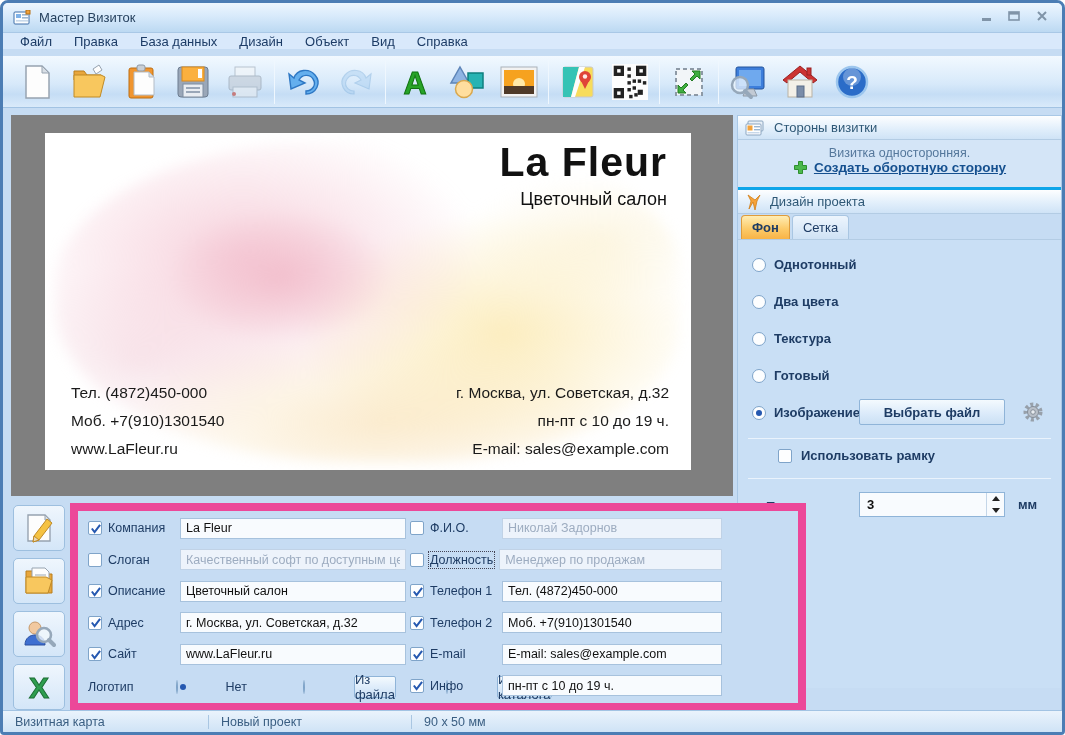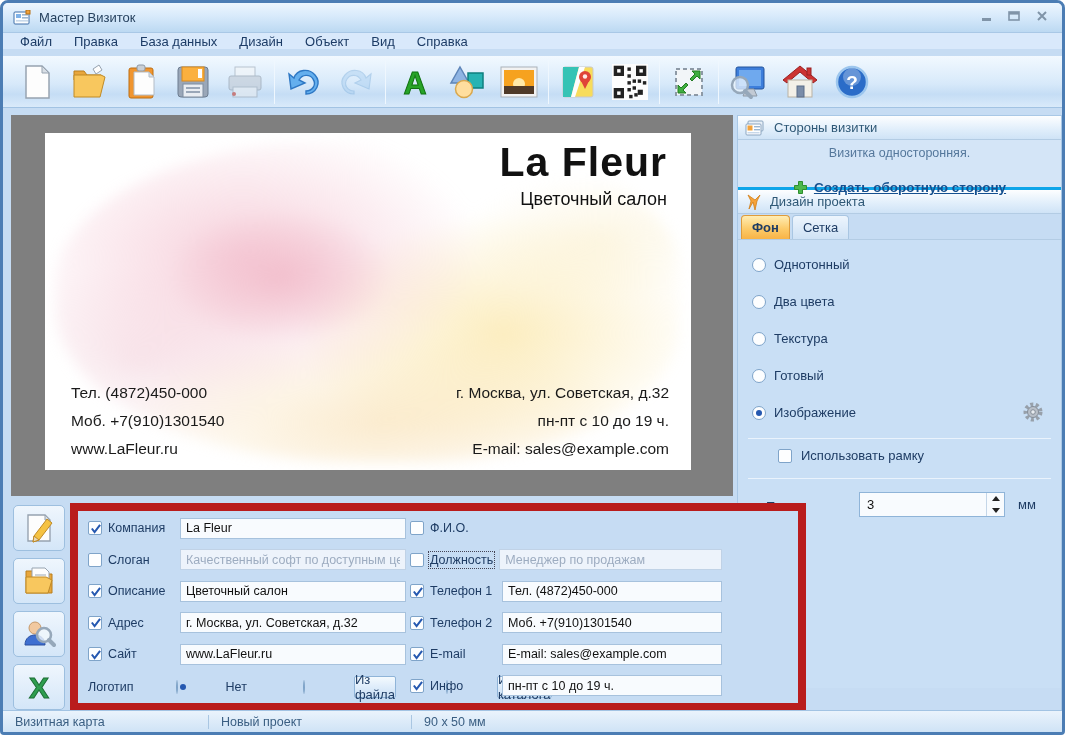--- a/index.html
+++ b/index.html
@@ -44,28 +44,28 @@
   .cc-left{left:26px;}
   .cc-right{right:22px;text-align:right;}
   
   .rpanel{position:absolute;left:734px;top:112px;width:325px;height:598px;background:#C6DCF3;
     border:1px solid #A9C8E6;}
   .rp-header{height:24px;background:linear-gradient(#FDFEFF,#E2EFFB 55%,#CFE3F6);
     border-bottom:1px solid #B3CCE4;display:flex;align-items:center;font-size:13px;color:#2F5876;}
   .rp-header .hicon{margin:0 9px 0 7px;}
   .rp-info{height:50px;background:#D4E5F7;border-bottom:3px solid #0ea5e9;text-align:center;padding-top:6px;}
   .rp-info-text{font-size:12.5px;color:#54779B;}
-  .rp-link-row{margin-top:20px;display:flex;align-items:center;justify-content:center;gap:6px;}
+  .rp-link-row{margin-top:0;display:flex;align-items:center;justify-content:center;gap:6px;}
   .rp-link{font-size:13.5px;font-weight:bold;color:#15508F;text-decoration:underline;}
   .tabs{height:25px;display:flex;padding-left:3px;background:#C6DCF3;border-bottom:1px solid #B3CCE4;margin-top:1px;}
   .tab{min-width:46px;padding:0 10px;height:24px;display:flex;align-items:center;justify-content:center;
     font-size:13px;color:#1E3C64;border:1px solid #A9C6E2;border-bottom:none;border-radius:4px 4px 0 0;
     background:linear-gradient(#EDF5FD,#CFE2F5);margin-right:2px;}
   .tab.active{background:linear-gradient(#FFEDB4,#FCCB6A 55%,#F8B347);border-color:#DE9C3C;font-weight:bold;}
-  .rp-content{position:relative;height:448px;background:#C9DFF5;}
+  .rp-content{position:relative;height:448px;background:#C9DFF5;font-weight:bold;}
   .radio-row{position:absolute;left:14px;display:flex;align-items:center;gap:8px;font-size:13px;color:#1E3C64;}
   .radio{width:14px;height:14px;border-radius:50%;background:#FDFEFF;border:1px solid #7FA4C9;position:relative;}
   .radio.on::after{content:"";position:absolute;left:3px;top:3px;width:6px;height:6px;border-radius:50%;background:#2558B0;}
   .btn{background:linear-gradient(#F4FAFE,#DCEBFA 55%,#CBE0F4);border:1px solid #8FB4D8;border-radius:2px;
     font-size:13px;color:#1E3C64;display:flex;align-items:center;justify-content:center;}
   .choose-btn{position:absolute;left:121px;top:159px;width:146px;height:26px;}
   .gear{position:absolute;left:284px;top:161px;}
   .hr{position:absolute;left:10px;right:10px;height:1px;background:#A9C6E2;border-bottom:1px solid #EAF3FC;}
   .cb{width:14px;height:14px;background:#FDFEFF;border:1px solid #7FA4C9;border-radius:2px;
     display:inline-flex;align-items:center;justify-content:center;}
@@ -78,21 +78,21 @@
   .spin-val{flex:1;padding-left:7px;font-size:13px;color:#111;}
   .spin-btns{width:18px;height:100%;display:flex;flex-direction:column;border-left:1px solid #C4D6E8;}
   .spin-b{flex:1;display:flex;align-items:center;justify-content:center;}
   .tri-up{width:0;height:0;border-left:4px solid transparent;border-right:4px solid transparent;border-bottom:5px solid #222;}
   .tri-dn{width:0;height:0;border-left:4px solid transparent;border-right:4px solid transparent;border-top:5px solid #222;}
   .unit{position:absolute;left:280px;top:5px;}
   
   .side-btns{position:absolute;left:10px;top:502px;width:52px;display:flex;flex-direction:column;gap:7px;}
   .side-btn{width:52px;height:46px;background:linear-gradient(#EFF6FD,#D4E6F8);border:1px solid #9DBFDF;
     border-radius:5px;display:flex;align-items:center;justify-content:center;}
-  .orange-box{position:absolute;left:67px;top:500px;width:736px;height:208px;border:8px solid #b91c1c;
+  .orange-box{position:absolute;left:67px;top:500px;width:736px;height:208px;border:8px solid #ec4899;
     background:#C6DCF3;}
   .fcol{position:absolute;top:6px;display:flex;flex-direction:column;}
   .fcol-left{left:10px;width:318px;}
   .fcol-right{left:332px;width:312px;}
   .frow{height:22px;margin-bottom:9.5px;display:flex;align-items:center;}
   .frow .cb{margin-right:6px;}
   .flabel{font-size:12.5px;color:#1E3C64;width:72px;flex-shrink:0;}
   .flabel.dotted{outline:1px dotted #445;outline-offset:1px;width:auto;margin-right:6px;}
   .finput{flex:1;height:21px;border:1px solid #A7C2DD;background:#F8FBFE;font-size:12.5px;color:#111;
     padding:0 5px;min-width:0;}
@@ -369,20 +369,21 @@
         <span>Текстура</span>
       </div>
       <div class="radio-row" style="top:128px">
         <span class="radio"></span>
         <span>Готовый</span>
       </div>
       <div class="radio-row" style="top:165px">
         <span class="radio on"></span>
         <span>Изображение</span>
       </div>
+      <div class="btn choose-btn">Выбрать файл</div>
       <span class="gear">
         <svg width="22" height="22" viewBox="0 0 22 22">
             <circle cx="11" cy="11" r="7.5" fill="none" stroke="#97A0AA" stroke-width="4" stroke-dasharray="3 2.4"></circle>
             <circle cx="11" cy="11" r="5.5" fill="#B8BfC8" stroke="#848D98"></circle>
             <circle cx="11" cy="11" r="2.3" fill="#E8ECF0" stroke="#848D98"></circle>
           </svg>
       </span>
       <div class="hr" style="top:198px"></div>
       <div class="frame-row">
         <span class="cb"></span>
@@ -494,20 +495,21 @@
         <span class="btn" style="width:64px;margin:0 8px 0 7px">Из файла</span>
         <span class="radio"></span>
         <span class="btn" style="width:80px;margin-left:7px">Из каталога</span>
       </div>
     </div>
 
     <div class="fcol fcol-right">
       <div class="frow">
         <span class="cb"></span>
         <span class="flabel">Ф.И.О.</span>
+        <input class="finput dis" value="Николай Задорнов" style="">
       </div>
       <div class="frow">
         <span class="cb"></span>
         <span class="flabel dotted">Должность</span>
         <input class="finput dis" value="Менеджер по продажам" style="">
       </div>
       <div class="frow">
         <span class="cb">
             <svg width="11" height="11" viewBox="0 0 12 12">
               <path d="M2 6l3 4 6-8" stroke="#2558B0" stroke-width="2.2" fill="none"></path>

